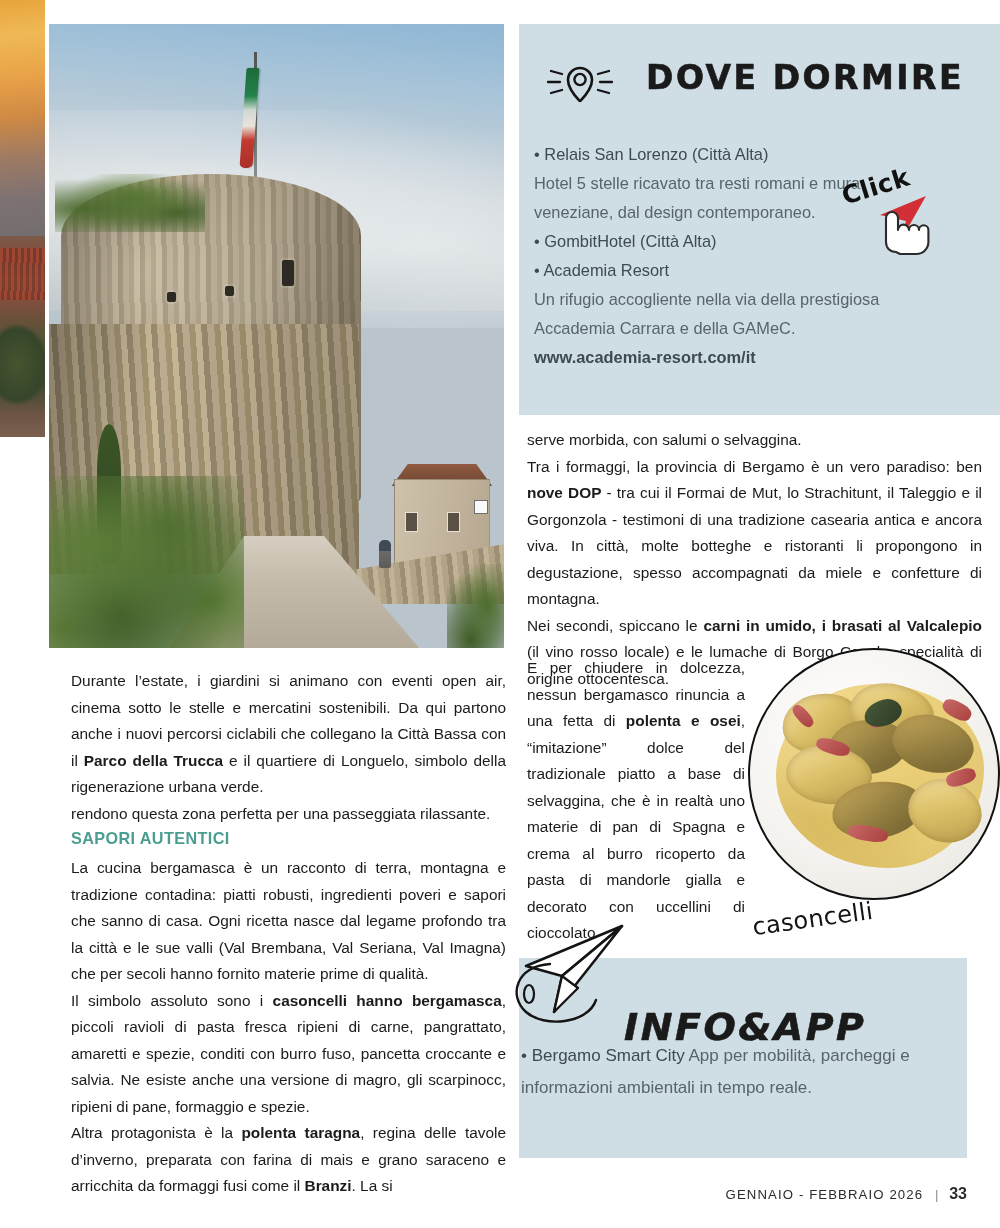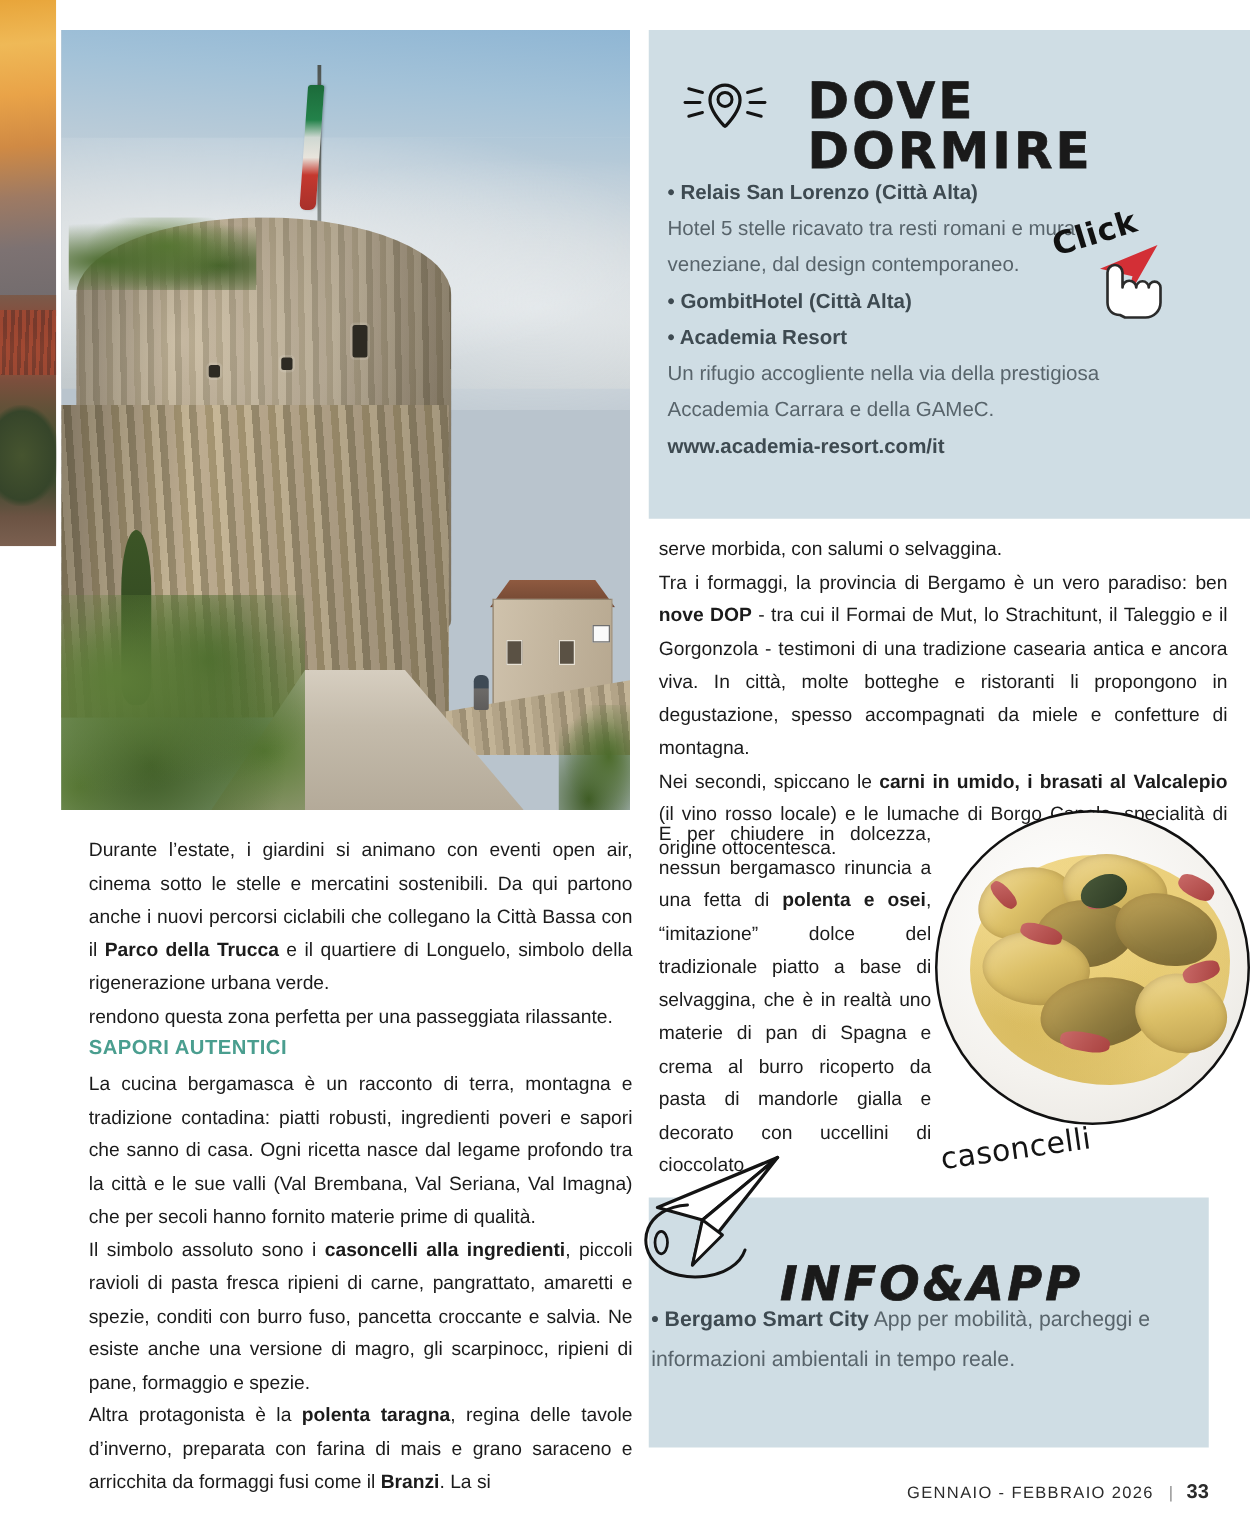--- a/index.html
+++ b/index.html
@@ -196,42 +196,42 @@
     font-family: "DejaVu Sans", sans-serif;
     font-weight: 700;
     letter-spacing: 2.5px;
     color: #1a1a1a;
     -webkit-text-stroke: 0.6px #1a1a1a;
     text-transform: uppercase;
   }
 
   #dove-dormire-title {
     position: absolute; left: 646px; top: 61px;
-    font-size: 40px; line-height: 1;
+    font-size: 33px; line-height: 1;
   }
   #info-app-title {
     position: absolute; left: 624px; top: 1008px;
     font-size: 38px; line-height: 1; font-style: italic;
   }
 
   .pin-icon { position: absolute; left: 544px; top: 58px; width: 92px; height: 64px; }
   .plane-icon { position: absolute; left: 504px; top: 922px; width: 130px; height: 116px; }
 
   
   .box-list {
     position: absolute;
     font-family: "Liberation Sans", sans-serif;
     font-size: 16.4px;
     line-height: 29px;
     color: #58646b;
   }
   #dove-list { left: 534px; top: 140px; width: 400px; }
   #info-list { left: 521px; top: 1040px; width: 420px; }
   #info-list { font-size: 17px; line-height: 32px; }
-  .box-list .lead { font-weight: 700; color: #3e4a51; }
+  .box-list .lead { font-weight: 400; color: #3e4a51; }
   .box-list .url { font-weight: 700; color: #3e4a51; }
   .box-list p { margin: 0; }
 
   
   #click-sticker { position: absolute; left: 838px; top: 168px; width: 120px; height: 100px; }
   #click-word {
     position: absolute; left: 3px; top: 4px;
     font-family: "DejaVu Sans", sans-serif;
     font-weight: 700; font-size: 25px; color: #111;
     transform: rotate(-17deg);
@@ -405,21 +405,21 @@
     <span>Durante l’estate, i giardini si animano con eventi open air, cinema sotto le stelle e mercatini sostenibili. Da qui partono anche i nuovi percorsi ciclabili che collegano la Città Bassa con il </span><b>Parco della Trucca</b><span> e il quartiere di Longuelo, simbolo della rigenerazione urbana verde.</span>
   </p>
   <p>rendono questa zona perfetta per una passeggiata rilassante.</p>
 </div>
 
 <div id="sapori-heading">SAPORI AUTENTICI</div>
 
 <div class="body-col" id="left-col-b">
   <p>La cucina bergamasca è un racconto di terra, montagna e tradizione contadina: piatti robusti, ingredienti poveri e sapori che sanno di casa. Ogni ricetta nasce dal legame profondo tra la città e le sue valli (Val Brembana, Val Seriana, Val Imagna) che per secoli hanno fornito materie prime di qualità.</p>
   <p>
-    <span>Il simbolo assoluto sono i </span><b>casoncelli alla ingredienti</b><span>, piccoli ravioli di pasta fresca ripieni di carne, pangrattato, amaretti e spezie, conditi con burro fuso, pancetta croccante e salvia. Ne esiste anche una versione di magro, gli scarpinocc, ripieni di pane, formaggio e spezie.</span>
+    <span>Il simbolo assoluto sono i </span><b>casoncelli hanno bergamasca</b><span>, piccoli ravioli di pasta fresca ripieni di carne, pangrattato, amaretti e spezie, conditi con burro fuso, pancetta croccante e salvia. Ne esiste anche una versione di magro, gli scarpinocc, ripieni di pane, formaggio e spezie.</span>
   </p>
   <p>
     <span>Altra protagonista è la </span><b>polenta taragna</b><span>, regina delle tavole d’inverno, preparata con farina di mais e grano saraceno e arricchita da formaggi fusi come il </span><b>Branzi</b><span>. La si</span>
   </p>
 </div>
 
 <div class="body-col" id="right-col-a">
   <p>serve morbida, con salumi o selvaggina.</p>
   <p>
     <span>Tra i formaggi, la provincia di Bergamo è un vero paradiso: ben </span><b>nove DOP</b><span> - tra cui il Formai de Mut, lo Strachitunt, il Taleggio e il Gorgonzola - testimoni di una tradizione casearia antica e ancora viva. In città, molte botteghe e ristoranti li propongono in degustazione, spesso accompagnati da miele e confetture di montagna.</span>

